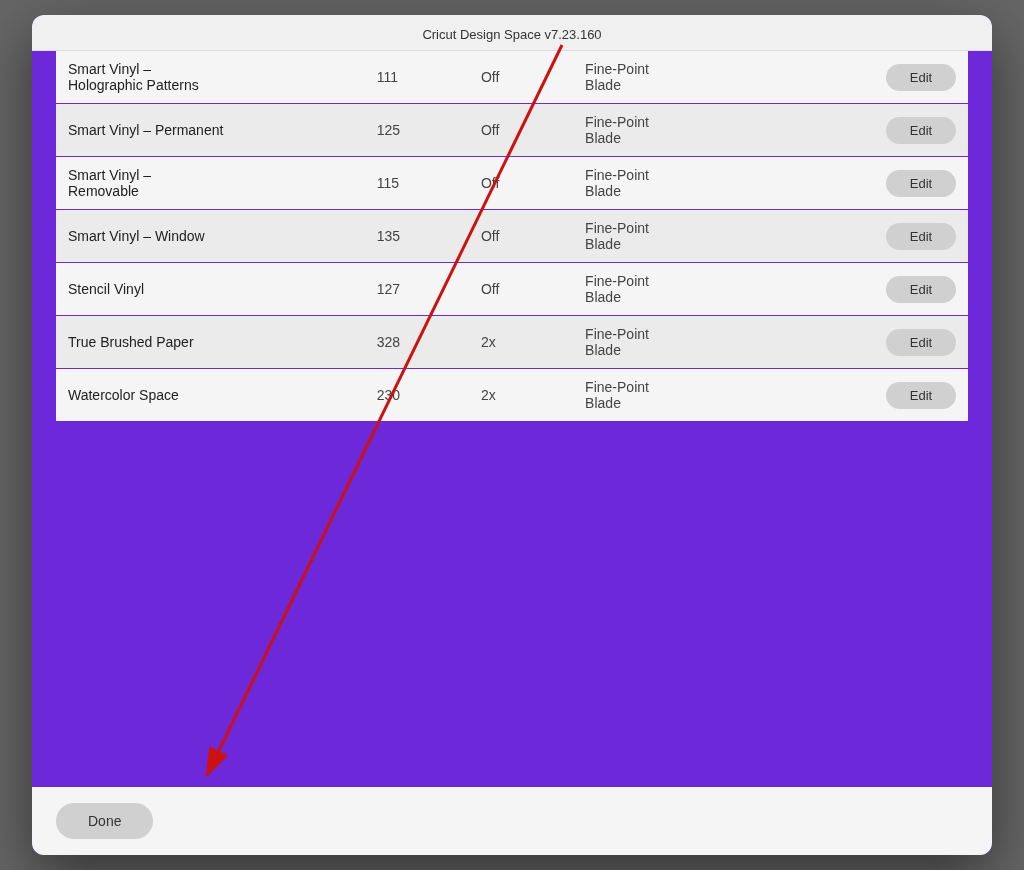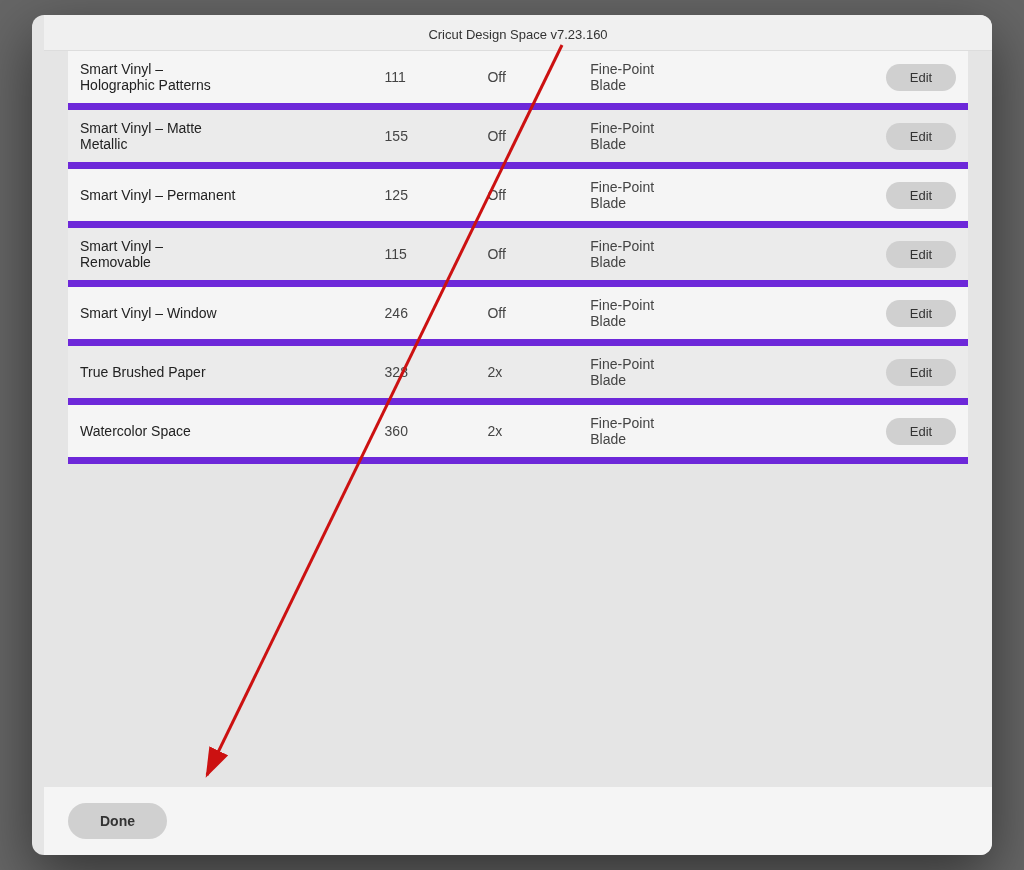--- a/index.html
+++ b/index.html
@@ -16,30 +16,29 @@
     .modal-overlay {
       position: relative;
       width: 1024px;
       height: 870px;
       display: flex;
       justify-content: center;
       align-items: center;
     }
 
     .modal {
-      background: #e5e5e5;
+      background: #6d28d9;
       border-radius: 12px;
       width: 960px;
       height: 840px;
       display: flex;
       flex-direction: column;
       overflow: hidden;
       box-shadow: 0 20px 60px rgba(0,0,0,0.5);
       position: relative;
-      padding-left: 12px;
     }
 
     .modal-title-bar {
       background: #f0f0f0;
       text-align: center;
       padding: 12px 0 8px;
       font-size: 13px;
       color: #333;
       font-weight: 500;
       border-bottom: 1px solid #ddd;
@@ -59,21 +58,21 @@
       overflow-y: auto;
       padding: 0 24px;
     }
 
     table {
       width: 100%;
       border-collapse: collapse;
     }
 
     tbody tr {
-      border-bottom: 7px solid #6d28d9;
+      border-bottom: 1px solid #6d28d9;
     }
 
     tbody tr:nth-child(even) {
       background: #ebebeb;
     }
 
     tbody tr:nth-child(odd) {
       background: #f5f5f5;
     }
 
@@ -161,21 +160,20 @@
 
     .done-btn {
       background: #d0d0d0;
       border: none;
       border-radius: 20px;
       padding: 10px 32px;
       font-size: 14px;
       color: #333;
       cursor: pointer;
       font-family: inherit;
-      font-weight: bold;
     }
 
     
     .arrow-overlay {
       position: absolute;
       top: 0;
       left: 0;
       width: 100%;
       height: 100%;
       pointer-events: none;
@@ -198,67 +196,67 @@
           <tr>
       <td>Smart Vinyl –<br>Holographic Patterns</td>
       <td>111</td>
       <td>Off</td>
       <td>Fine-Point<br>Blade</td>
       <td>
         <button class="edit-btn">Edit</button>
       </td>
     </tr>
               <tr>
-      <td>Smart Vinyl – Matte<br>Metallic</td>
-      <td>155</td>
-      <td>Off</td>
-      <td>Fine-Point<br>Blade</td>
-      <td>
-        <button class="edit-btn">Edit</button>
-      </td>
-    </tr>
-              <tr>
       <td>Smart Vinyl – Permanent</td>
       <td>125</td>
       <td>Off</td>
       <td>Fine-Point<br>Blade</td>
       <td>
         <button class="edit-btn">Edit</button>
       </td>
     </tr>
               <tr>
       <td>Smart Vinyl –<br>Removable</td>
       <td>115</td>
       <td>Off</td>
       <td>Fine-Point<br>Blade</td>
       <td>
         <button class="edit-btn">Edit</button>
       </td>
     </tr>
               <tr>
       <td>Smart Vinyl – Window</td>
-      <td>246</td>
+      <td>135</td>
+      <td>Off</td>
+      <td>Fine-Point<br>Blade</td>
+      <td>
+        <button class="edit-btn">Edit</button>
+      </td>
+    </tr>
+              <tr>
+      <td>Stencil Vinyl</td>
+      <td>127</td>
       <td>Off</td>
       <td>Fine-Point<br>Blade</td>
       <td>
         <button class="edit-btn">Edit</button>
       </td>
     </tr>
               <tr>
       <td>True Brushed Paper</td>
       <td>328</td>
       <td>2x</td>
       <td>Fine-Point<br>Blade</td>
       <td>
         <button class="edit-btn">Edit</button>
       </td>
     </tr>
               <tr>
       <td>Watercolor Space</td>
-      <td>360</td>
+      <td>230</td>
       <td>2x</td>
       <td>Fine-Point<br>Blade</td>
       <td>
         <button class="edit-btn">Edit</button>
       </td>
     </tr>
             </tbody>
         </table>
       </div>
     </div>

